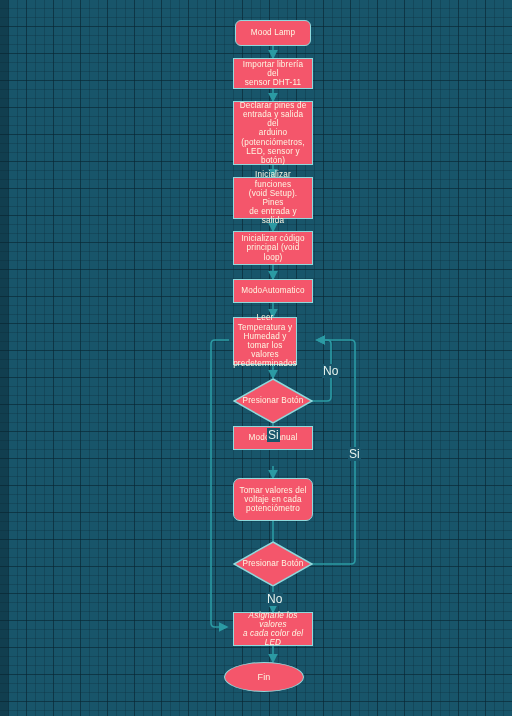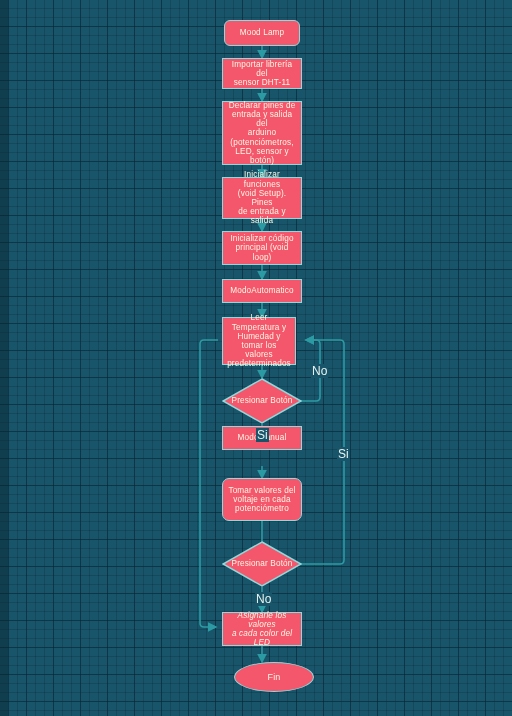--- a/index.html
+++ b/index.html
@@ -17,21 +17,21 @@
       linear-gradient(to bottom, rgba(9,40,52,0.55) 1px, transparent 1px),
       linear-gradient(to right, rgba(10,44,57,0.30) 1px, transparent 1px),
       linear-gradient(to bottom, rgba(10,44,57,0.30) 1px, transparent 1px);
     background-size:27px 27px, 27px 27px, 9px 9px, 9px 9px;
     background-position:-1px -1px, -1px -1px, -1px -1px, -1px -1px;
   }
   #leftedge{
     position:absolute;left:0;top:0;width:9px;height:716px;
     background:rgba(8,36,47,0.45);
   }
-  #canvas{position:absolute;inset:0;}
+  #canvas{position:absolute;inset:0;margin-left:11px;}
   #svg{position:absolute;inset:0;width:512px;height:716px;}
 
   .node{
     position:absolute;
     box-sizing:border-box;
     background:#f4566b;
     border:1.5px solid #8fd9dc;
     color:#fdf6e3;
     display:flex;align-items:center;justify-content:center;
     text-align:center;
@@ -130,21 +130,21 @@
 
   <div class="node" style="left:222px;top:177px;width:80px;height:42px;">Inicializar funciones
 (void Setup). Pines
 de entrada y salida</div>
 
   <div class="node" style="left:222px;top:231px;width:80px;height:34px;">Inicializar código
 principal  (void loop)</div>
 
   <div class="node" style="left:222px;top:279px;width:80px;height:24px;">ModoAutomatico</div>
 
-  <div class="node" style="left:222px;top:317px;width:74px;height:48px;">Leer Temperatura y
+  <div class="node" style="left:222px;top:317px;width:64px;height:48px;">Leer Temperatura y
 Humedad y tomar los
 valores
 predeterminados</div>
 
   <div class="node diamond" style="left:222px;top:378px;width:80px;height:46px;">
     <svg class="dshape" viewBox="0 0 80 46" preserveAspectRatio="none">
       <polygon points="40,1 79,23 40,45 1,23" fill="#f4566b" stroke="#8fd9dc" stroke-width="1.5"></polygon>
     </svg>
     <span class="dlabel">Presionar Botón</span>
   </div>
@@ -158,21 +158,21 @@
   <div class="node diamond" style="left:222px;top:541px;width:80px;height:46px;">
     <svg class="dshape" viewBox="0 0 80 46" preserveAspectRatio="none">
       <polygon points="40,1 79,23 40,45 1,23" fill="#f4566b" stroke="#8fd9dc" stroke-width="1.5"></polygon>
     </svg>
     <span class="dlabel">Presionar Botón</span>
   </div>
 
   <div class="node" style="left:222px;top:612px;width:80px;height:34px;font-style:italic;">Asignarle los valores
 a cada color del LED</div>
 
-  <div class="node ellipse" style="left:234px;top:662px;width:80px;height:30px;">Fin</div>
+  <div class="node ellipse" style="left:213px;top:662px;width:80px;height:30px;">Fin</div>
 
   <div class="edgelabel" style="left:311px;top:364px;">No</div>
 
   <div class="edgelabel" style="left:256px;top:428px;">Si</div>
 
   <div class="edgelabel" style="left:337px;top:447px;">Si</div>
 
   <div class="edgelabel" style="left:255px;top:592px;">No</div>
 
 </div>

